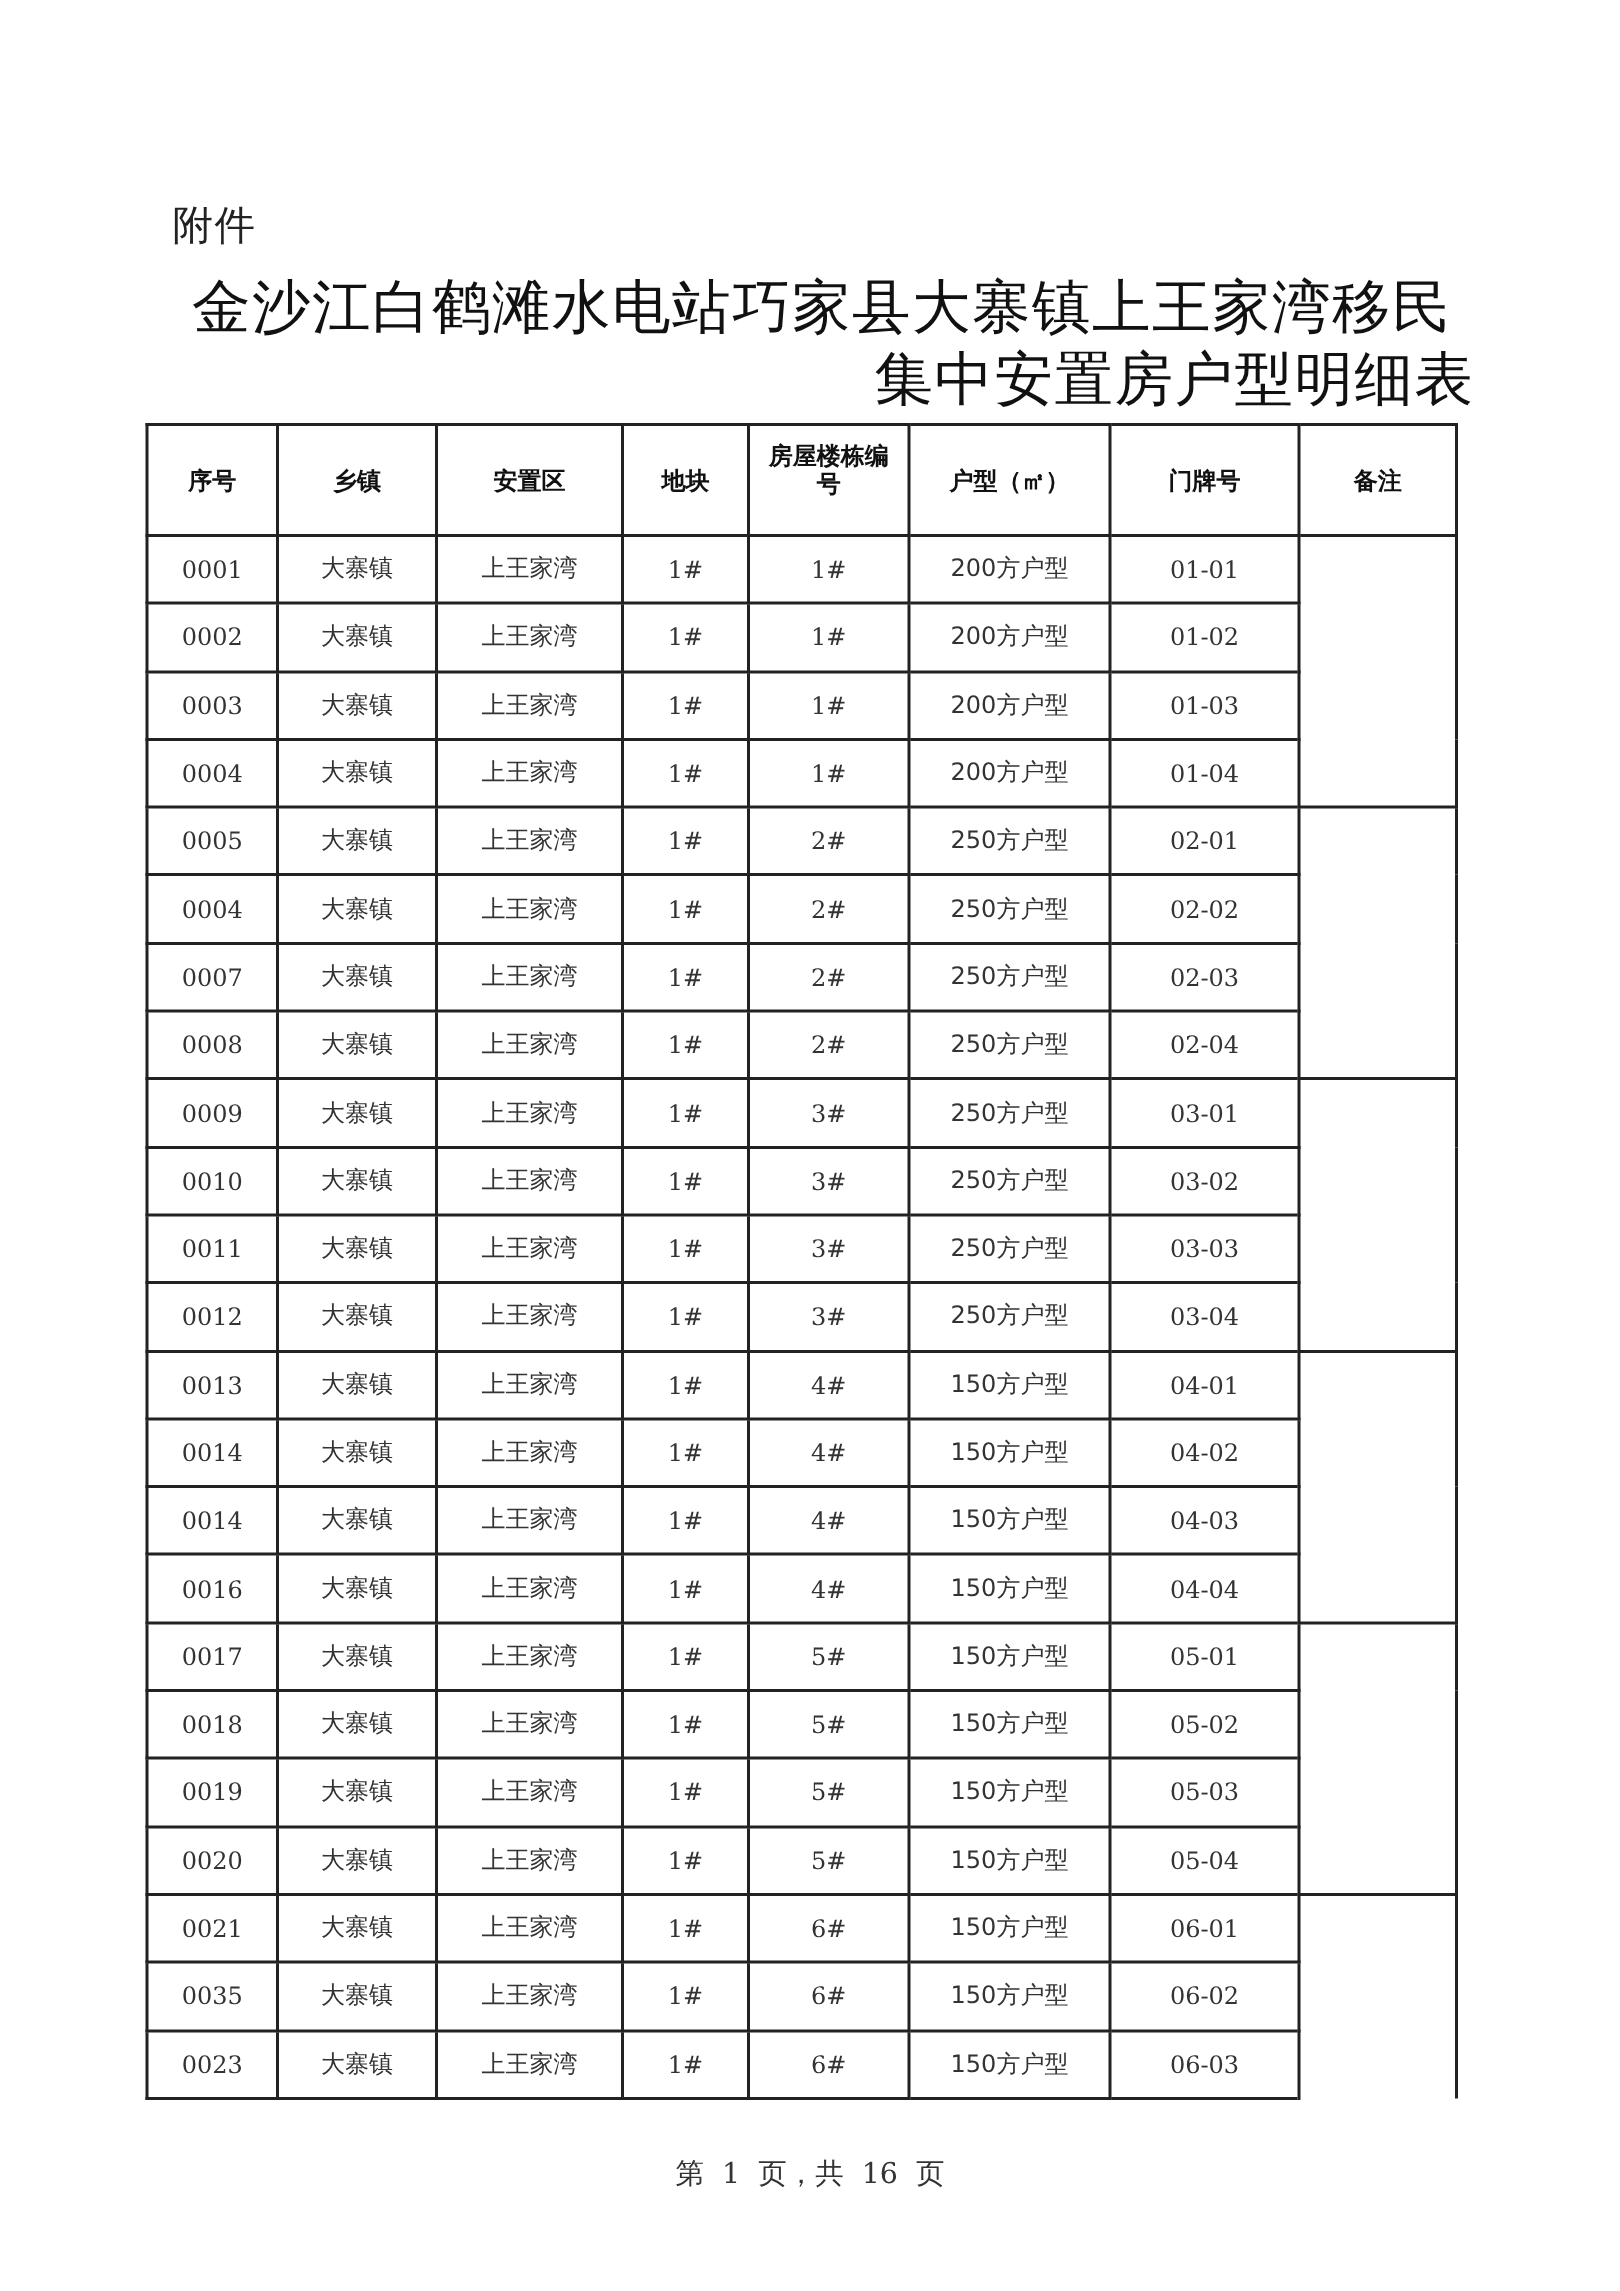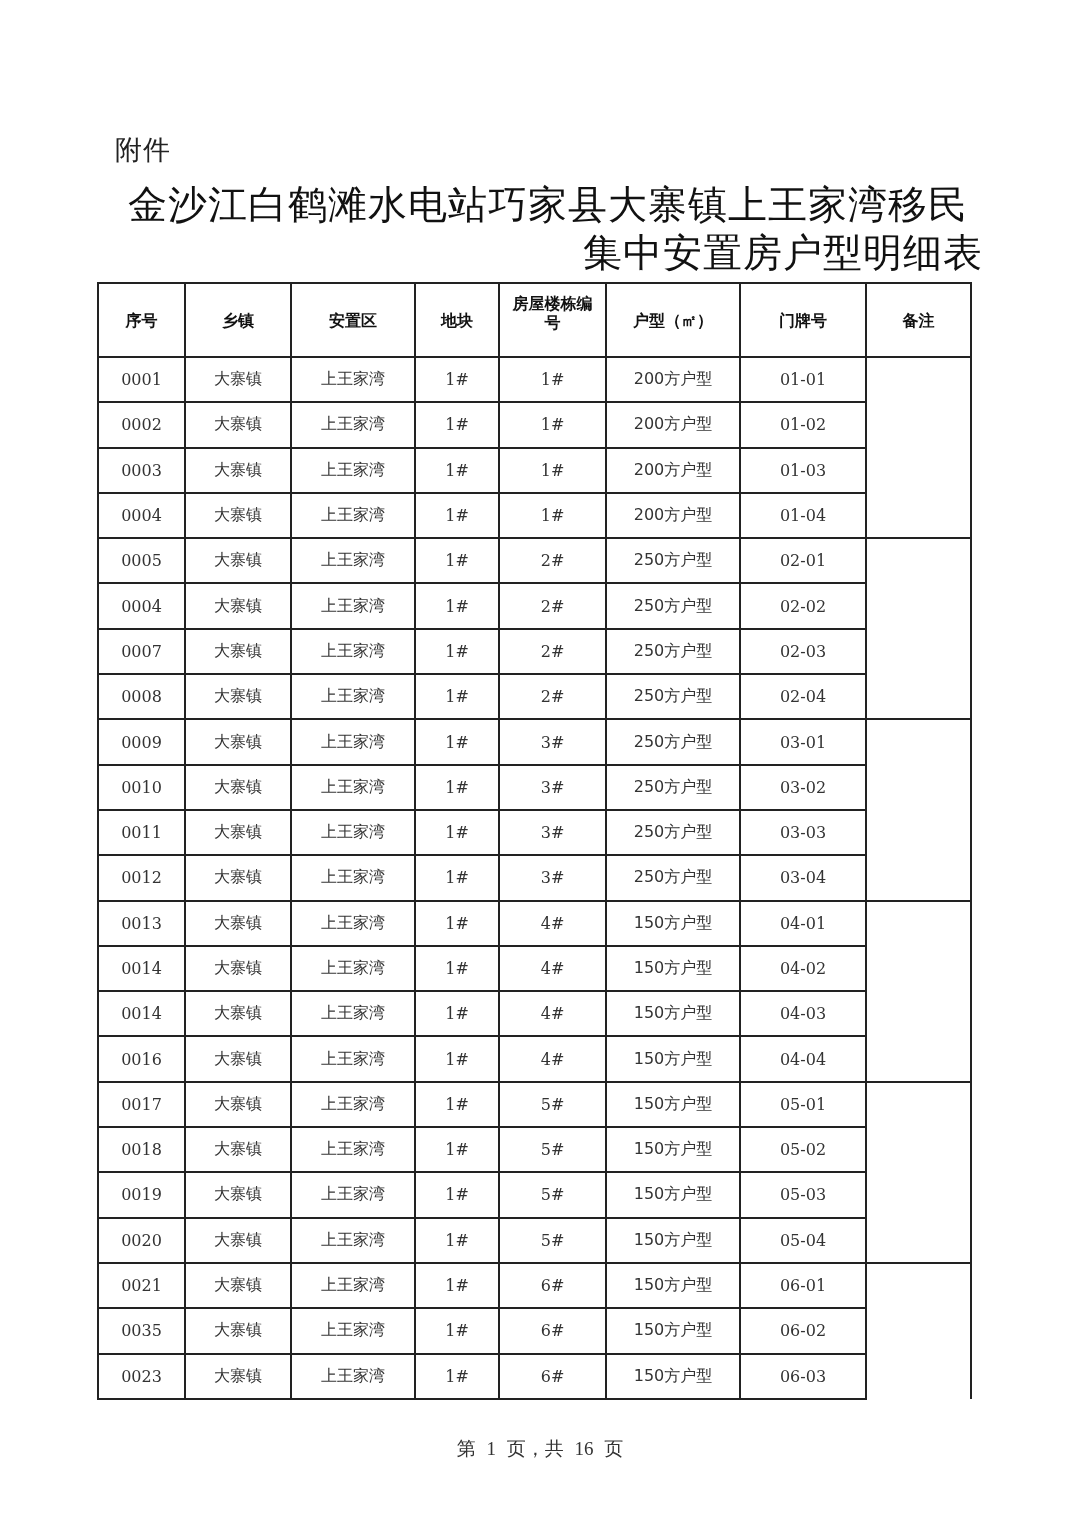--- a/index.html
+++ b/index.html
@@ -13,21 +13,21 @@
   .title.l2 { top: 226px; padding-left: 15px; }
   table.grid { position: absolute; left: 97px; top: 282px; border-collapse: collapse; table-layout: fixed; border-radius: 28px; }
   table.grid td, table.grid th { border: 2px solid #222; text-align: center; vertical-align: middle; padding: 0; }
   table.grid th { height: 62px; font-weight: bold; font-size: 16px; color: #111;
                   font-family: "DejaVu Sans", "Liberation Sans", sans-serif; line-height: 19px; }
   table.grid td { height: 43.3px; font-size: 16px; color: #333; }
   table.grid td.zh { font-family: "DejaVu Sans", "Liberation Sans", sans-serif; color: #333; }
   table.grid td.remark { border-bottom: 2px solid #222; }
   table.grid td.remark.open { border-bottom: none; }
   .footer { position: absolute; left: 0; width: 1080px; top: 1436px; text-align: center;
-            font-size: 19px; color: #333; word-spacing: 6px; font-family: Liberation Serif, serif; }
+            font-size: 19px; color: #333; word-spacing: 6px; }
 </style>
 </head>
 <body>
 
 <div class="annex">附件</div>
 <div class="title l1">金沙江白鹤滩水电站巧家县大寨镇上王家湾移民</div>
 <div class="title l2">集中安置房户型明细表</div>
 
 <table class="grid">
   <colgroup>

